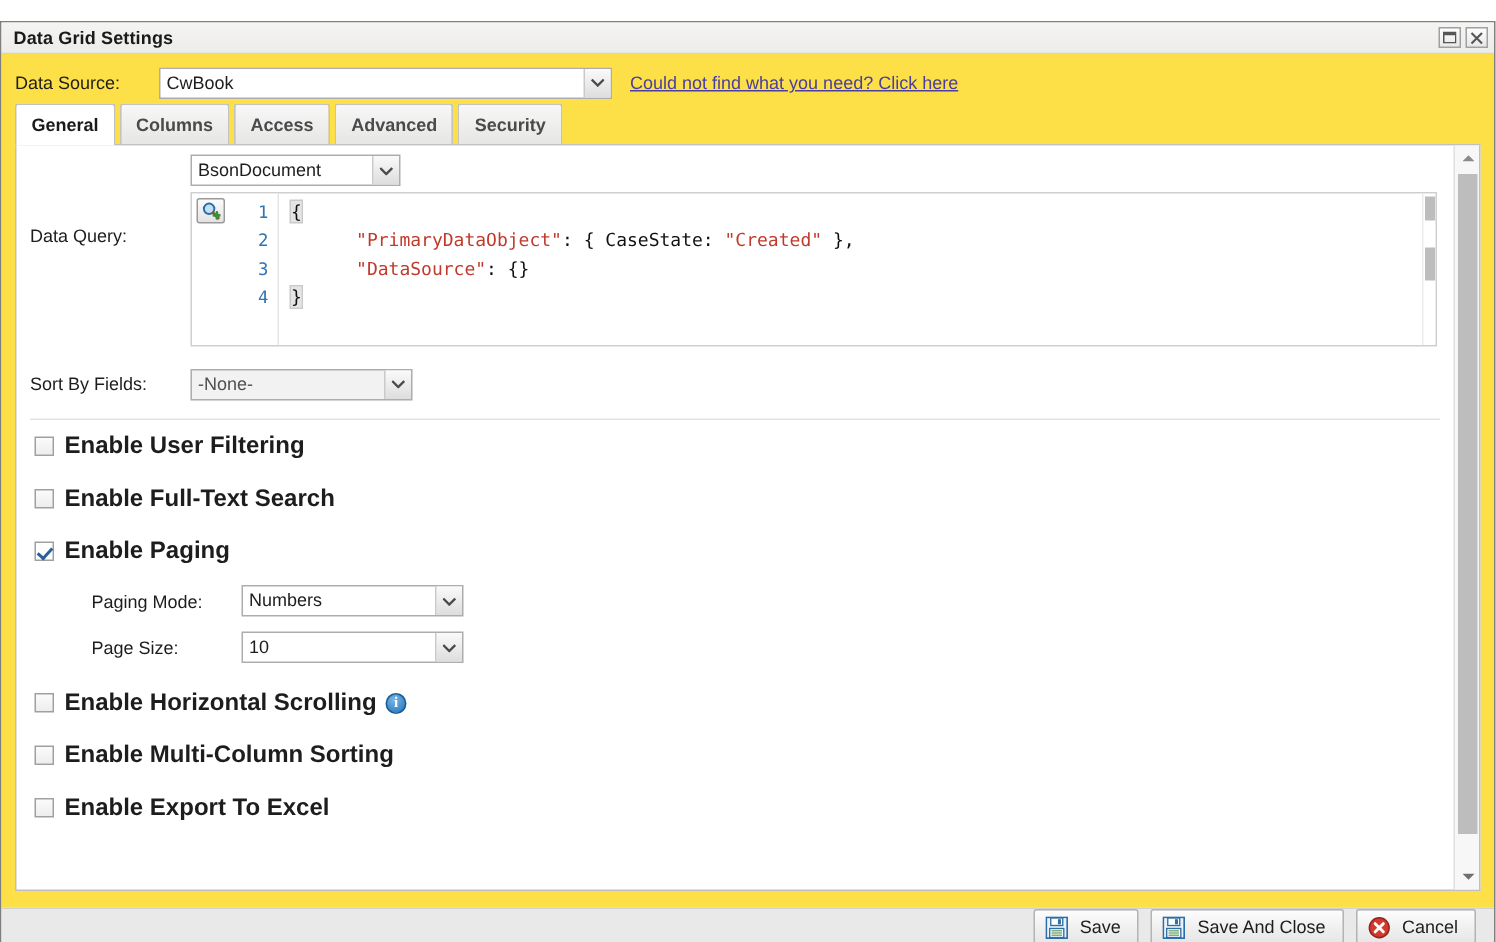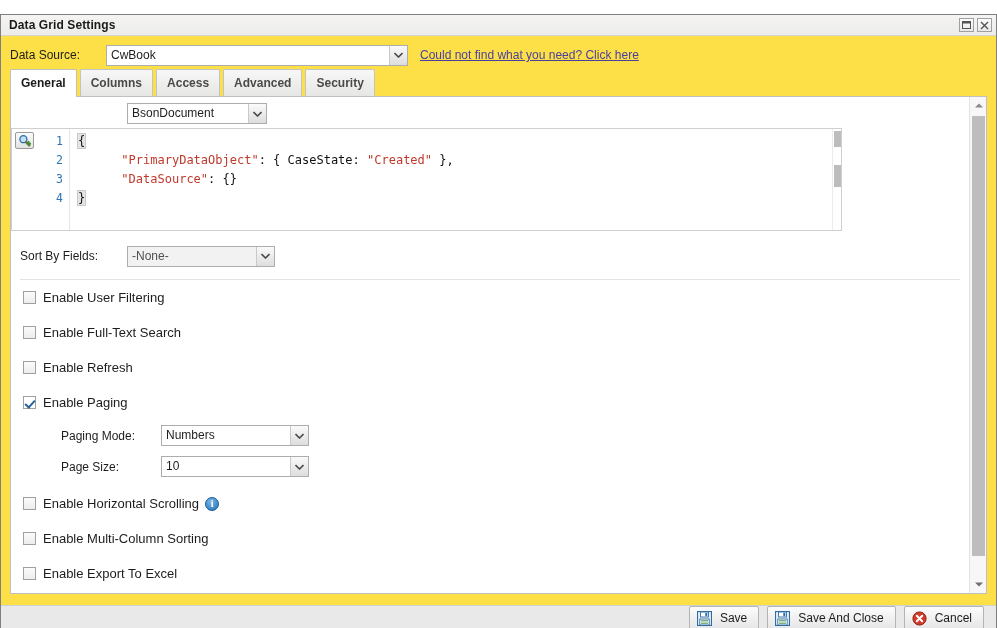--- a/index.html
+++ b/index.html
@@ -269,21 +269,21 @@
   .cbox.checked { background: #ffffff; }
   .cbox.checked::after {
     content: "";
     position: absolute;
     left: 3px; top: 1px;
     width: 4px; height: 8px;
     border: solid #2a6099;
     border-width: 0 2px 2px 0;
     transform: rotate(42deg);
   }
-  .cb-label { font-size: 13px; color: #1d1d1d; }
+  .cb-label { font-size: 16px; color: #1d1d1d; font-weight: bold; }
   .info-icon {
     width: 14px; height: 14px; margin-left: 6px;
     border-radius: 50%;
     background: radial-gradient(circle at 40% 30%, #7bb6e8, #1f72b8);
     border: 1px solid #165a93;
     color: #ffffff;
     font-size: 10px; font-weight: bold;
     font-family: "Liberation Serif", serif;
     display: inline-flex; align-items: center; justify-content: center;
     line-height: 1;
@@ -377,20 +377,21 @@
             <div class="combo-text">BsonDocument</div>
             <div class="combo-arrow">
               <svg width="9" height="6" viewBox="0 0 9 6">
                   <path d="M0.5 1 L4.5 5 L8.5 1" stroke="#4b4b4b" stroke-width="1.6" fill="none"></path>
                 </svg>
             </div>
           </div>
         </div>
 
         <div class="dq-row">
+          <div class="dq-label">Data Query:</div>
           <div class="editor">
             <div class="editor-gutter">
               <div class="gutter-icon">
                 <svg width="13" height="13" viewBox="0 0 13 13">
                   <circle cx="5.4" cy="5.2" r="3.5" fill="#bfe0f5" stroke="#2a6ea8" stroke-width="1.3"></circle>
                   <path d="M8.2 8 L11.5 11.3" stroke="#8a5a2b" stroke-width="2" stroke-linecap="round"></path>
                   <path d="M8.6 9.6 h4 M10.6 7.6 v4" stroke="#3a8f3a" stroke-width="1.8" stroke-linecap="round"></path>
                 </svg>
               </div>
               <div class="linenos">
@@ -425,24 +426,20 @@
 
         <div class="cb-row">
           <div class="cbox"></div>
           <div class="cb-label">Enable User Filtering</div>
         </div>
         <div class="cb-row">
           <div class="cbox"></div>
           <div class="cb-label">Enable Full-Text Search</div>
         </div>
         <div class="cb-row">
-          <div class="cbox"></div>
-          <div class="cb-label">Enable Refresh</div>
-        </div>
-        <div class="cb-row">
           <div class="cbox checked"></div>
           <div class="cb-label">Enable Paging</div>
         </div>
 
         <div class="sub-row">
           <div class="sub-label">Paging Mode:</div>
           <div class="combo" style="width:148px;">
             <div class="combo-text">Numbers</div>
             <div class="combo-arrow">
               <svg width="9" height="6" viewBox="0 0 9 6">

